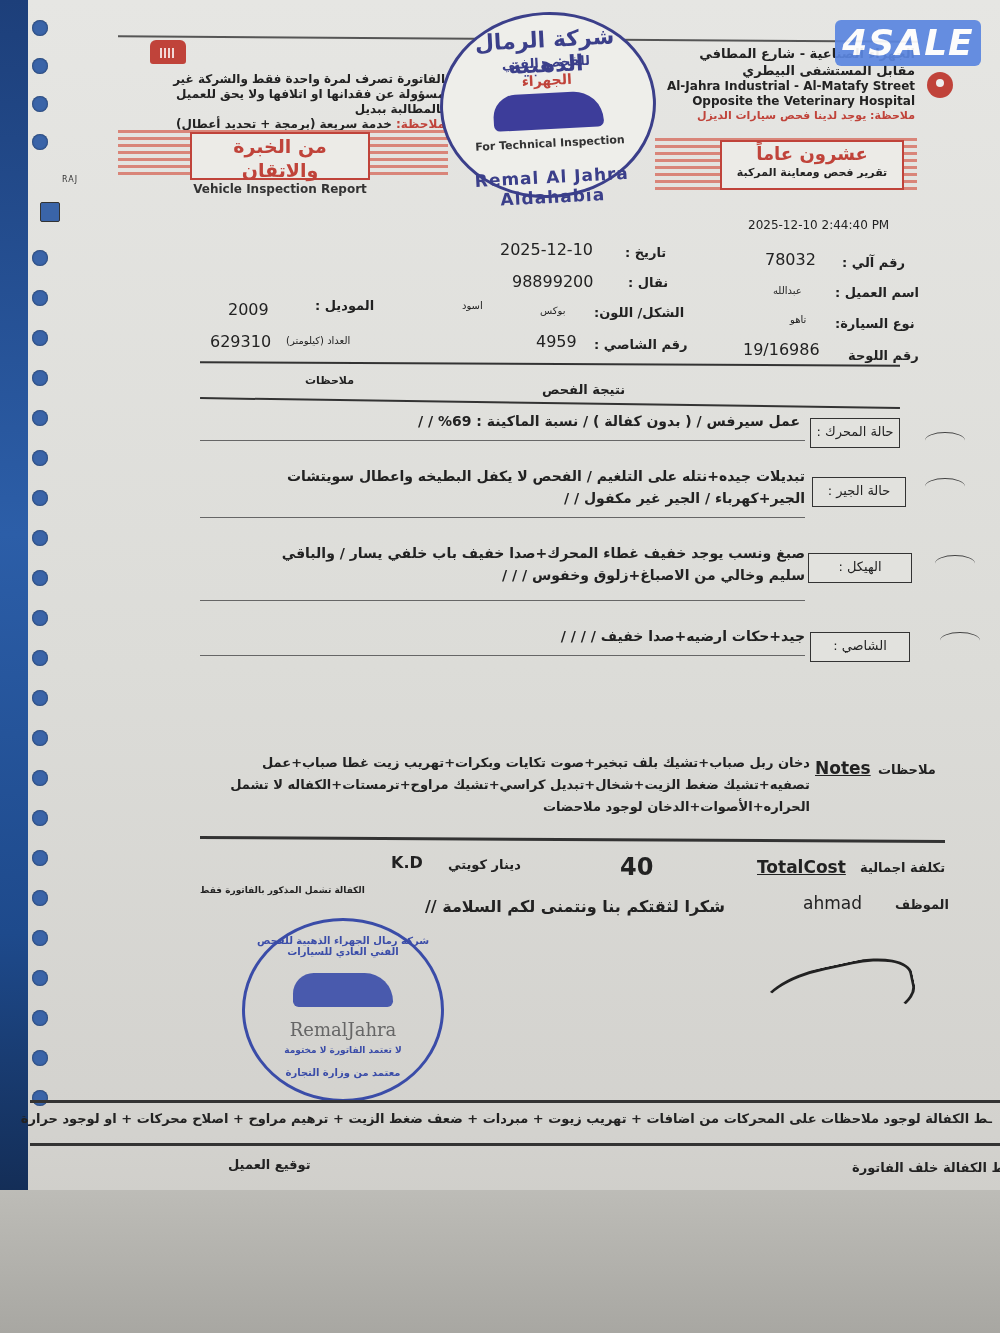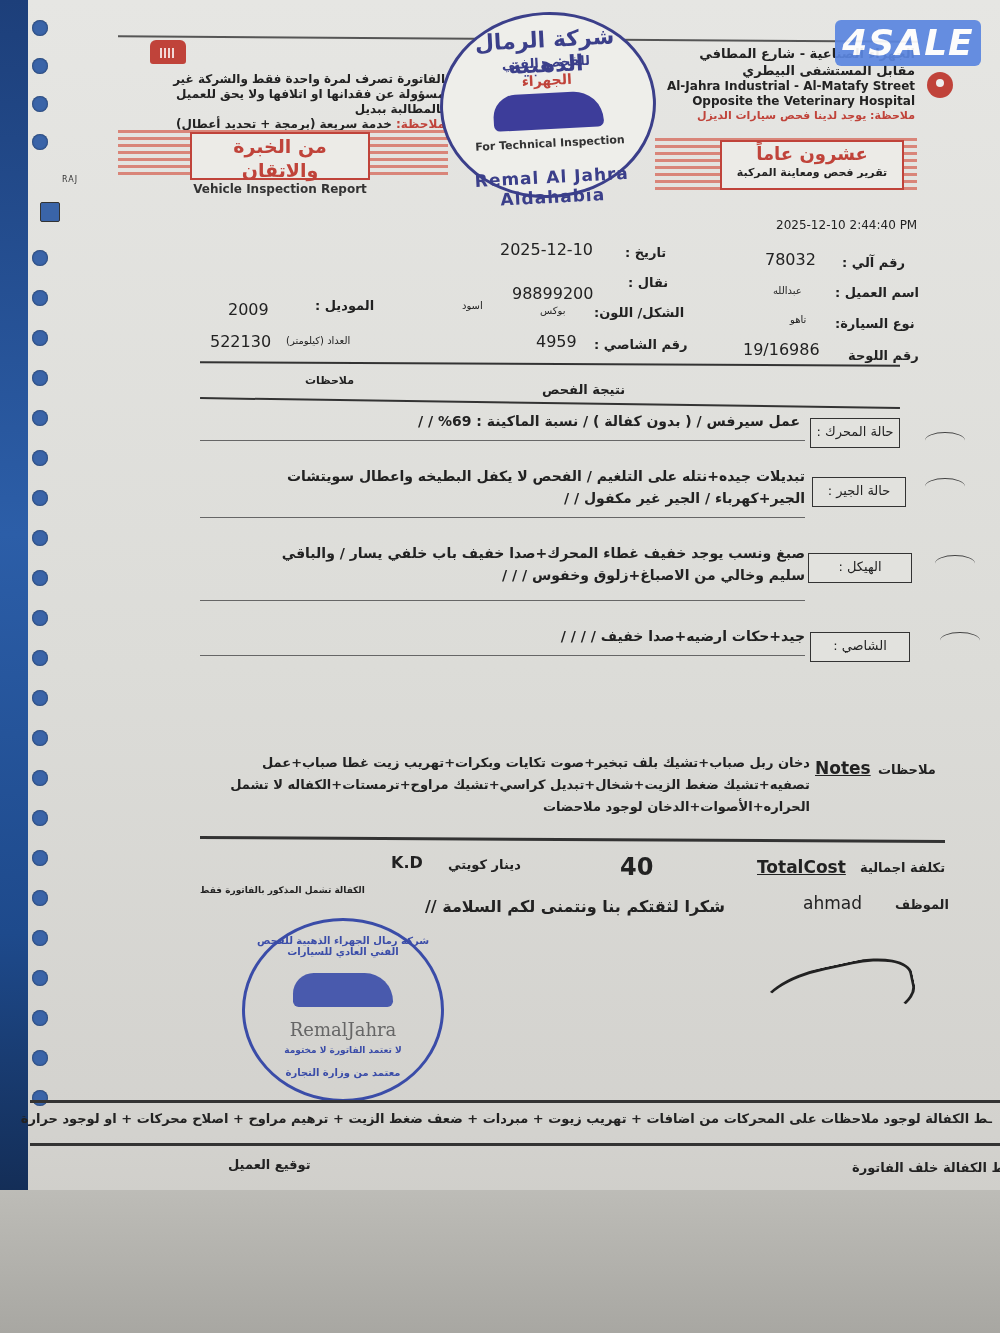--- a/index.html
+++ b/index.html
@@ -133,46 +133,46 @@
 </div>
 <div class="pin"></div>
 <div class="stripes" style="left:655px;top:138px;width:262px;height:52px;"></div>
 <div class="banner-box" style="left:720px;top:140px;width:180px;height:46px;">
   <div class="banner-ar rtl" style="font-size:18px;">عشرون عاماً</div>
   <div class="rtl" style="font-size:11px;font-weight:bold;color:#222;">تقرير فحص ومعاينة المركبة</div>
 </div>
 
 <div class="watermark">4SALE</div>
 
-<div class="f" style="left:748px;top:218px;font-size:12px;margin-left:28px;">2025-12-10 2:44:40 PM</div>
+<div class="f" style="left:748px;top:218px;font-size:12px;">2025-12-10 2:44:40 PM</div>
 
 <div class="f lbl rtl" style="left:842px;top:255px;">رقم آلي :</div>
 <div class="f val" style="left:765px;top:250px;">78032</div>
 <div class="f lbl rtl" style="left:625px;top:245px;">تاريخ :</div>
 <div class="f val" style="left:500px;top:240px;">2025-12-10</div>
 
 <div class="f lbl rtl" style="left:835px;top:285px;">اسم العميل :</div>
 <div class="f sm rtl" style="left:773px;top:285px;">عبدالله</div>
 <div class="f lbl rtl" style="left:628px;top:275px;">نقال :</div>
-<div class="f val" style="left:512px;top:284px;">98899200</div>
+<div class="f val" style="left:512px;top:272px;">98899200</div>
 
 <div class="f lbl rtl" style="left:835px;top:316px;">نوع السيارة:</div>
 <div class="f sm rtl" style="left:790px;top:314px;text-align:center;">تاهو</div>
 <div class="f lbl rtl" style="left:594px;top:305px;">الشكل/ اللون:</div>
 <div class="f sm rtl" style="left:540px;top:305px;">بوكس</div>
 <div class="f sm rtl" style="left:462px;top:300px;">اسود</div>
 <div class="f lbl rtl" style="left:315px;top:298px;">الموديل :</div>
 <div class="f val" style="left:228px;top:300px;">2009</div>
 
 <div class="f lbl rtl" style="left:848px;top:348px;">رقم اللوحة</div>
 <div class="f val" style="left:743px;top:340px;">19/16986</div>
 <div class="f lbl rtl" style="left:594px;top:337px;">رقم الشاصي :</div>
 <div class="f val" style="left:536px;top:332px;">4959</div>
 <div class="f sm rtl" style="left:286px;top:335px;">العداد (كيلومتر)</div>
-<div class="f val" style="left:210px;top:332px;">522130</div>
+<div class="f val" style="left:210px;top:332px;">629310</div>
 
 <div class="hr" style="left:200px;top:363px;width:700px;transform:rotate(0.3deg);"></div>
 
 <div class="f lbl rtl" style="left:305px;top:374px;font-size:11px;">ملاحظات</div>
 <div class="f lbl rtl" style="left:542px;top:382px;letter-spacing:2px;">نتيجة الفحص</div>
 <div class="hr" style="left:200px;top:402px;width:700px;transform:rotate(0.8deg);"></div>
 
 <div class="box-lbl rtl" style="left:810px;top:418px;width:88px;height:28px;">حالة المحرك :</div>
 <div class="line-text" style="left:380px;top:410px;width:420px;">
     <div>عمل سيرفس / ( بدون كفالة ) / نسبة الماكينة :  69% / /</div>

